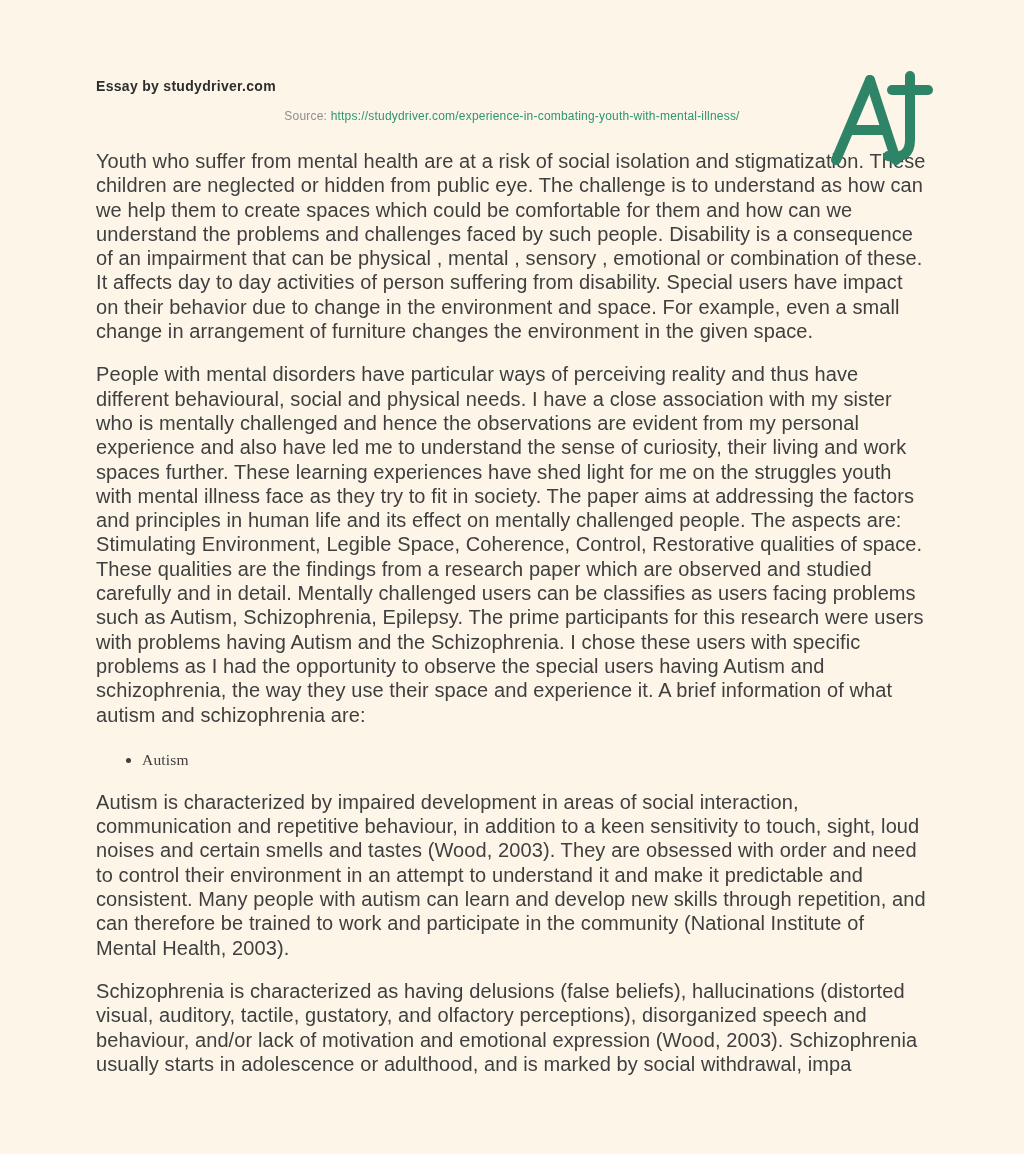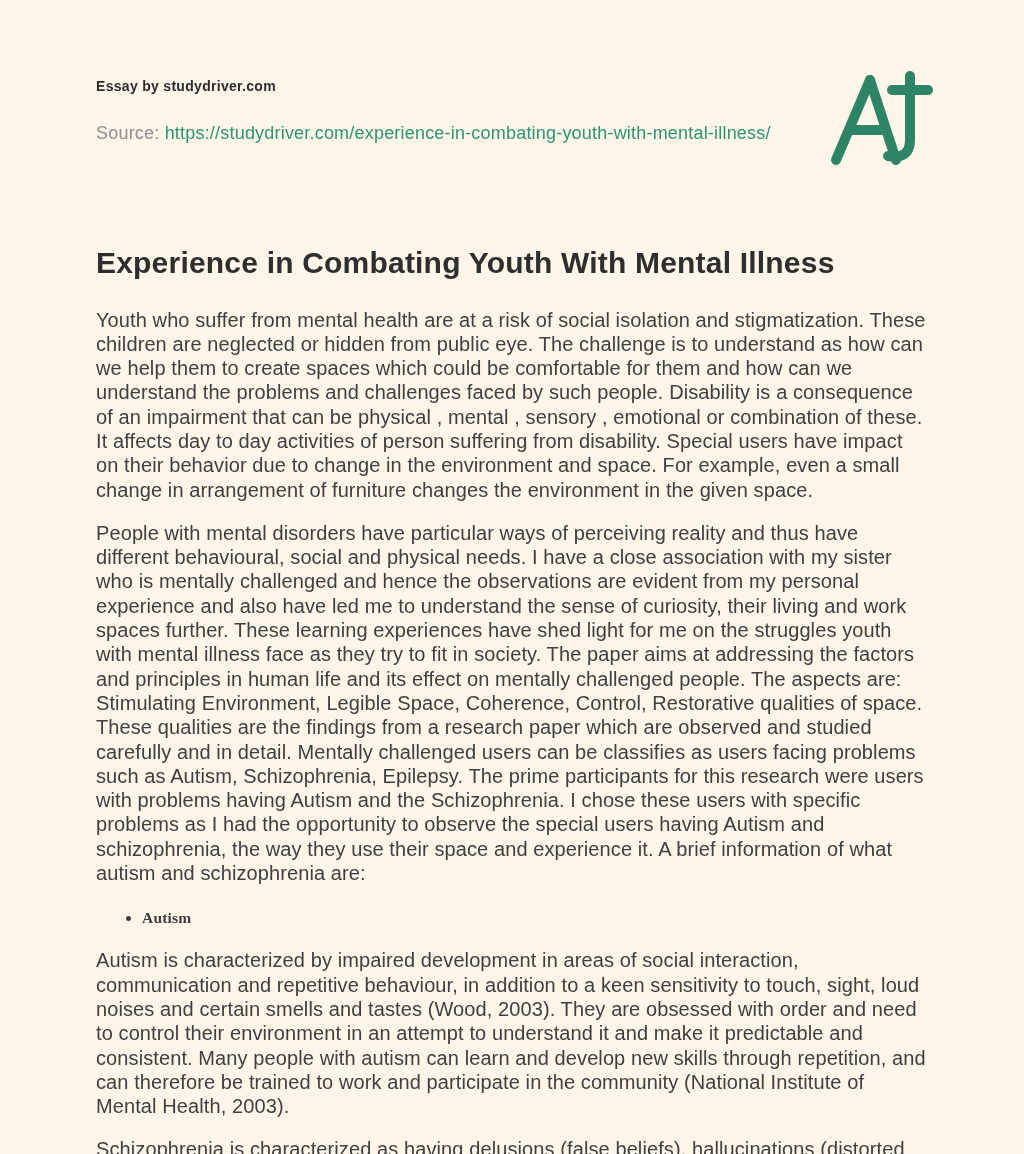--- a/index.html
+++ b/index.html
@@ -21,24 +21,25 @@
     width: 1024px;
   }
   .byline {
     margin-top: 78px;
     font-size: 14px;
     font-weight: 700;
     color: #2d2d2d;
     letter-spacing: 0.3px;
   }
   .source-line {
-    margin-top: 29px;
-    font-size: 18px;
+    margin-top: 15px;
+    font-size: 12px;
     color: #8e8e8e;
     letter-spacing: 0.2px;
+    text-align: center;
   }
   .source-line .source-url {
     color: #2e9474;
     text-decoration: none;
     cursor: pointer;
   }
   .logo {
     position: absolute;
     top: 68px;
     right: 88px;
@@ -60,21 +61,20 @@
     line-height: 24.3px;
     color: #3f3f3f;
     letter-spacing: 0.1px;
   }
   .para:first-of-type {
     margin-top: 26px;
   }
   ul.bullet-list {
     margin: 22px 0 0 0;
     padding-left: 46px;
-    font-weight: bold;
   }
   ul.bullet-list li {
     font-size: 15.5px;
     line-height: 22px;
     color: #3f3f3f;
     font-family: "Liberation Serif", serif;
     letter-spacing: 0.2px;
   }
 </style>
 </head>
@@ -96,21 +96,20 @@
         <path d="M10 92 L44 12"></path>
         <path d="M44 12 L70 92"></path>
         <path d="M26 62 L58 62"></path>
 
         <path d="M84 8 L84 72 Q84 92 62 88"></path>
         <path d="M66 22 L102 22"></path>
       </g>
     </svg>
   </div>
 
-  <h1 class="article-title">Experience in Combating Youth With Mental Illness</h1>
 
   <p class="para">Youth who suffer from mental health are at a risk of social isolation and stigmatization. These children are neglected or hidden from public eye. The challenge is to understand as how can we help them to create spaces which could be comfortable for them and how can we understand the problems and challenges faced by such people. Disability is a consequence of an impairment that can be physical , mental , sensory , emotional or combination of these. It affects day to day activities of person suffering from disability. Special users have impact on their behavior due to change in the environment and space. For example, even a small change in arrangement of furniture changes the environment in the given space.</p>
 
   <p class="para">People with mental disorders have particular ways of perceiving reality and thus have different behavioural, social and physical needs. I have a close association with my sister who is mentally challenged and hence the observations are evident from my personal experience and also have led me to understand the sense of curiosity, their living and work spaces further. These learning experiences have shed light for me on the struggles youth with mental illness face as they try to fit in society. The paper aims at addressing the factors and principles in human life and its effect on mentally challenged people. The aspects are: Stimulating Environment, Legible Space, Coherence, Control, Restorative qualities of space. These qualities are the findings from a research paper which are observed and studied carefully and in detail. Mentally challenged users can be classifies as users facing problems such as Autism, Schizophrenia, Epilepsy. The prime participants for this research were users with problems having Autism and the Schizophrenia. I chose these users with specific problems as I had the opportunity to observe the special users having Autism and schizophrenia, the way they use their space and experience it. A brief information of what autism and schizophrenia are:</p>
 
   <ul class="bullet-list">
     <li>Autism</li>
   </ul>
 
   <p class="para">Autism is characterized by impaired development in areas of social interaction, communication and repetitive behaviour, in addition to a keen sensitivity to touch, sight, loud noises and certain smells and tastes (Wood, 2003). They are obsessed with order and need to control their environment in an attempt to understand it and make it predictable and consistent. Many people with autism can learn and develop new skills through repetition, and can therefore be trained to work and participate in the community (National Institute of Mental Health, 2003).</p>

